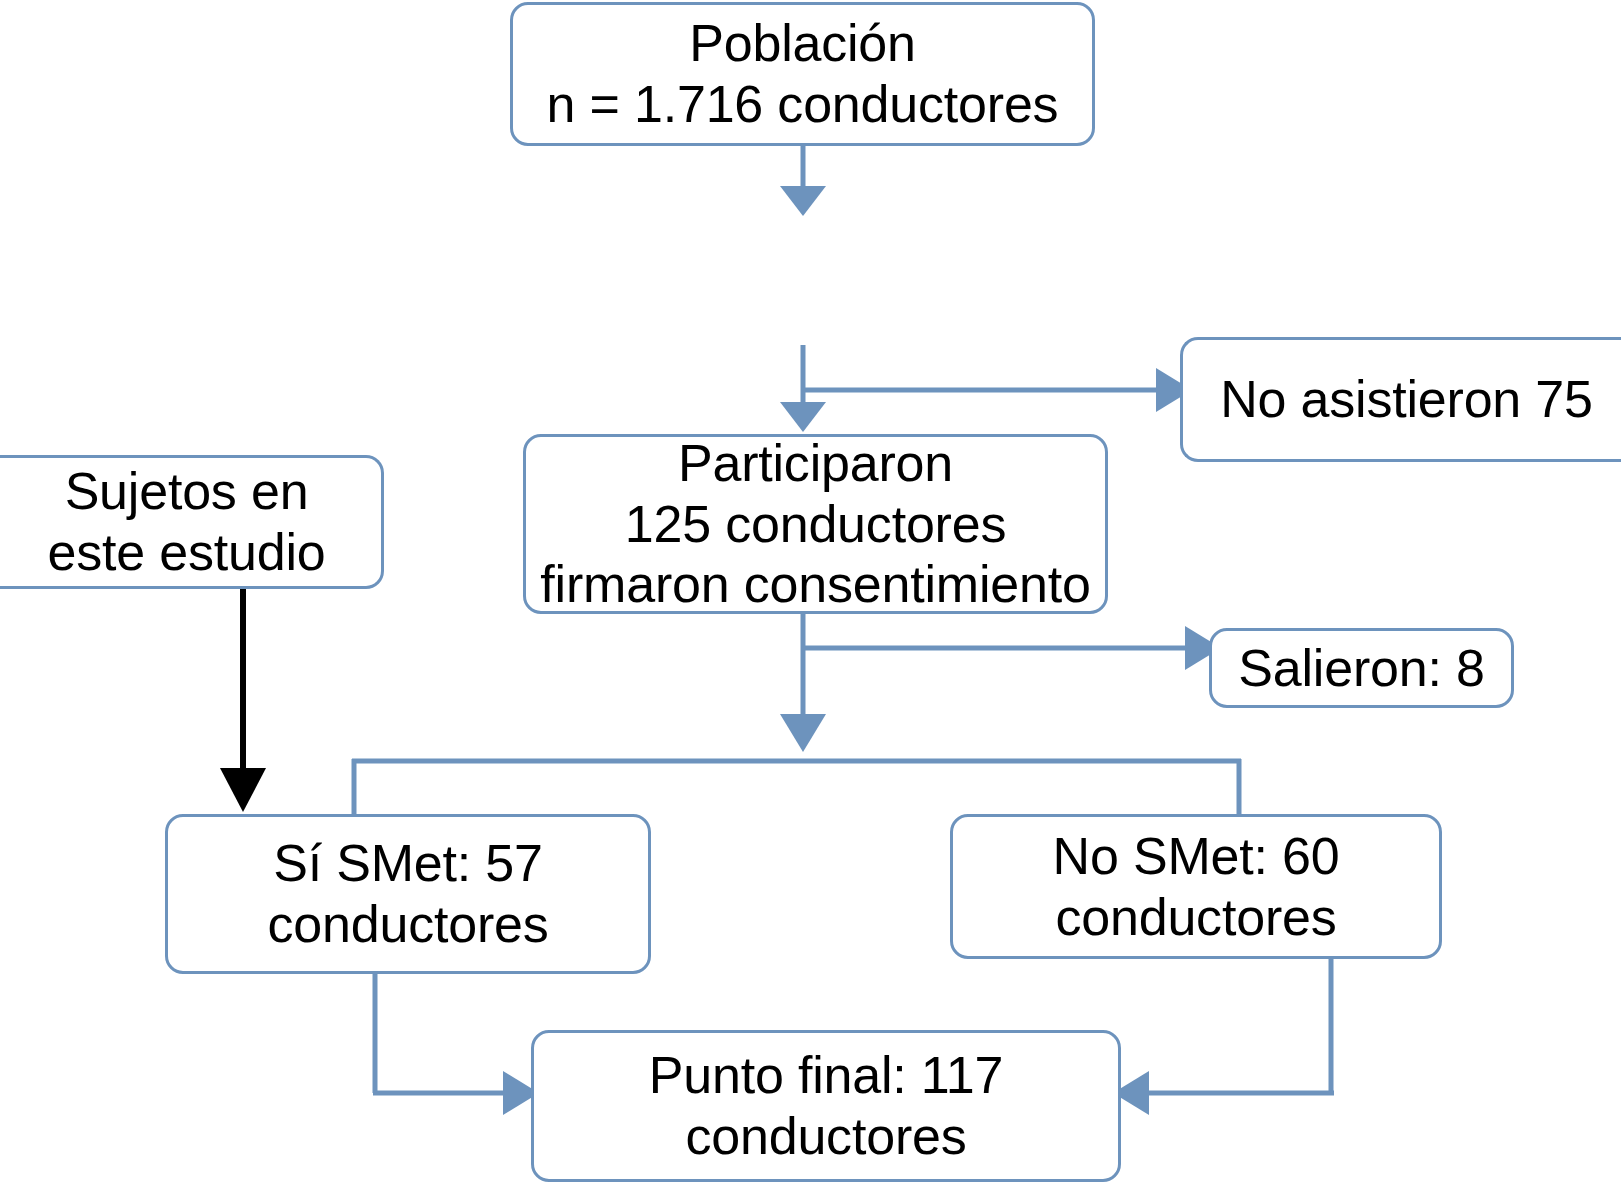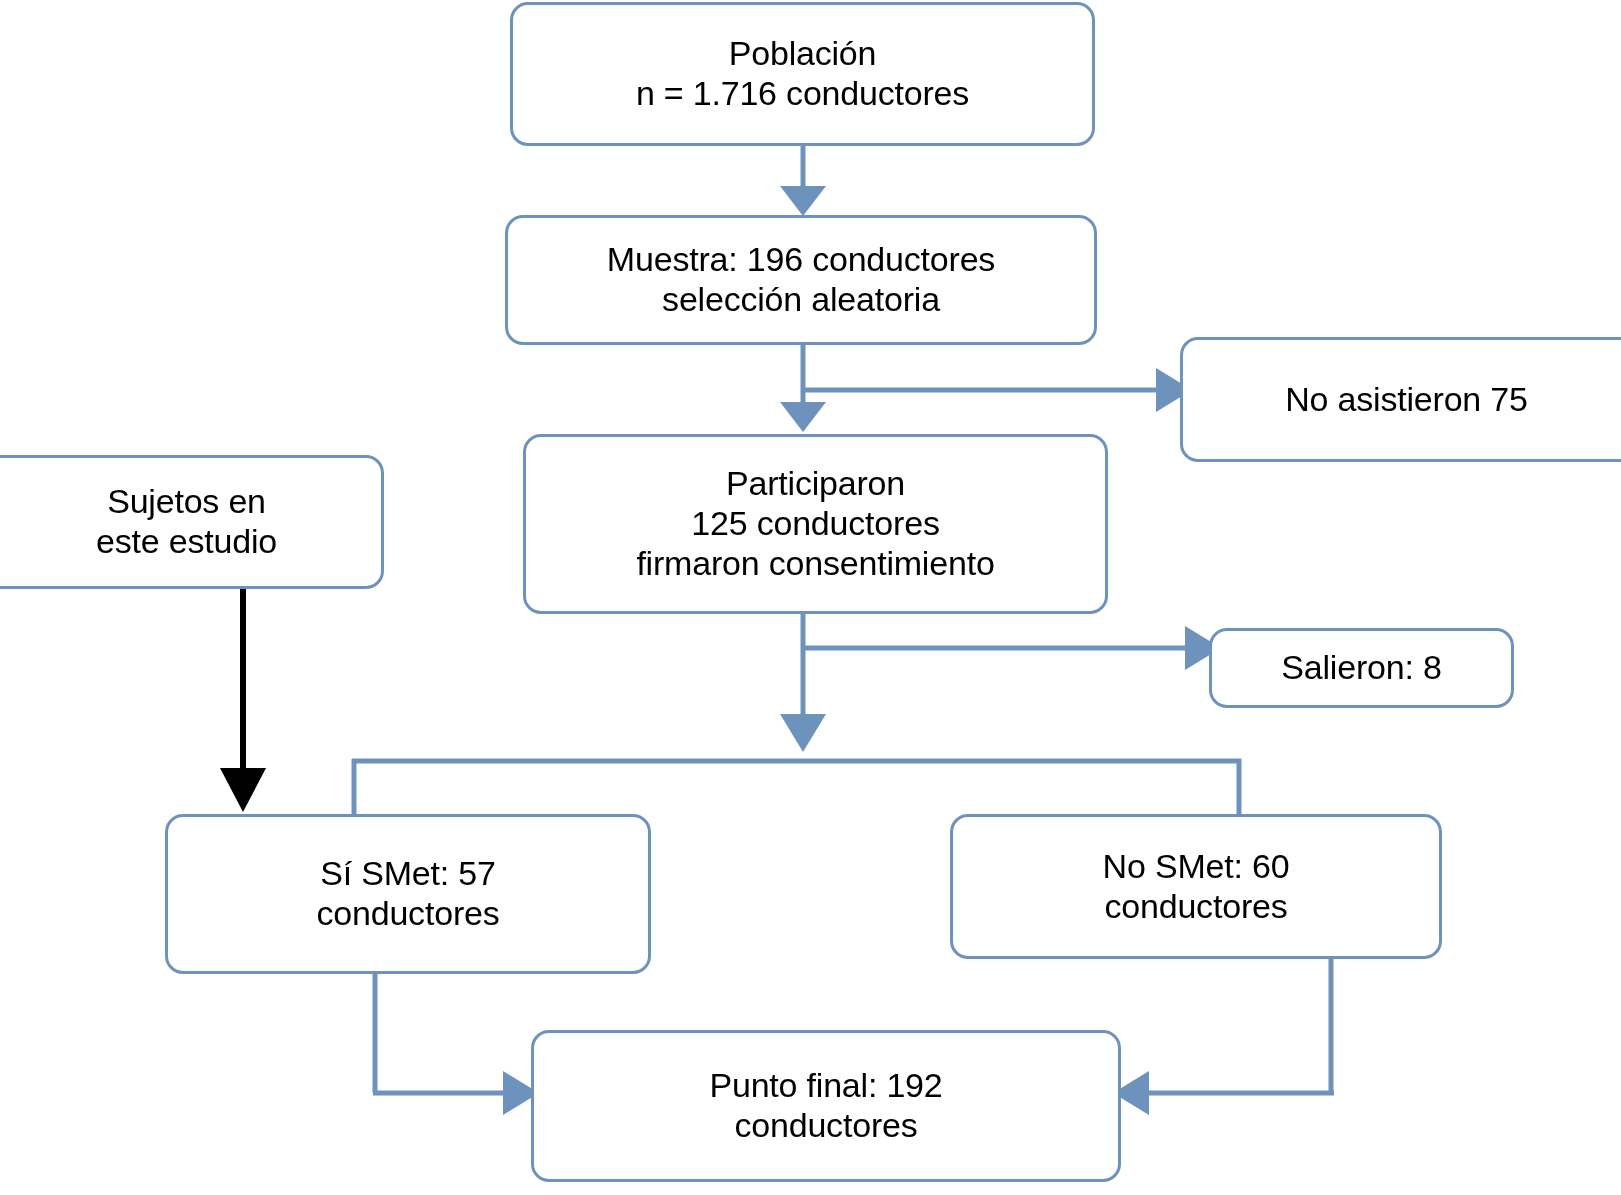--- a/index.html
+++ b/index.html
@@ -29,21 +29,21 @@
     position: absolute;
     box-sizing: border-box;
     background: #ffffff;
     border: 3px solid #6d93bd;
     border-radius: 18px;
     display: flex;
     align-items: center;
     justify-content: center;
     text-align: center;
     color: #000000;
-    font-size: 34px;
+    font-size: 52px;
     line-height: 1.17;
     letter-spacing: -0.2px;
     white-space: pre-line;
     z-index: 2;
   }
   .node.clipped-left {
     border-left: none;
     border-top-left-radius: 0;
     border-bottom-left-radius: 0;
   }
@@ -101,36 +101,34 @@
     <g>
       <line x1="1331" y1="959" x2="1331" y2="1093" stroke="#6d93bd" stroke-width="5"></line>
       <line x1="1147" y1="1093" x2="1334" y2="1093" stroke="#6d93bd" stroke-width="5"></line>
       <polygon points="1149,1071 1149,1115 1113,1093" fill="#6d93bd"></polygon>
     </g>
   </svg>
 
   <div class="node" id="node-poblacion" style="left: 510px; top: 2px; width: 585px; height: 144px;">Población
 n = 1.716 conductores</div>
 
-  <div class="node" id="node-muestra" style="left: 505px; top: 215px; width: 592px; height: 130px;">Muestra: 196 conductores
-selección aleatoria</div>
 
   <div class="node clipped-right" id="node-no-asistieron" style="left: 1180px; top: 337px; width: 450px; height: 125px;">No asistieron 75</div>
 
   <div class="node" id="node-participaron" style="left: 523px; top: 434px; width: 585px; height: 180px;">Participaron
 125 conductores
 firmaron consentimiento</div>
 
   <div class="node clipped-left" id="node-sujetos-estudio" style="left: -8px; top: 455px; width: 392px; height: 134px;">Sujetos en
 este estudio</div>
 
   <div class="node" id="node-salieron" style="left: 1209px; top: 628px; width: 305px; height: 80px;">Salieron: 8</div>
 
   <div class="node" id="node-si-smet" style="left: 165px; top: 814px; width: 486px; height: 160px;">Sí SMet: 57
 conductores</div>
 
   <div class="node" id="node-no-smet" style="left: 950px; top: 814px; width: 492px; height: 145px;">No SMet: 60
 conductores</div>
 
-  <div class="node" id="node-punto-final" style="left: 531px; top: 1030px; width: 590px; height: 152px;">Punto final: 192
+  <div class="node" id="node-punto-final" style="left: 531px; top: 1030px; width: 590px; height: 152px;">Punto final: 117
 conductores</div>
 
 </div>
 
 </body></html>

